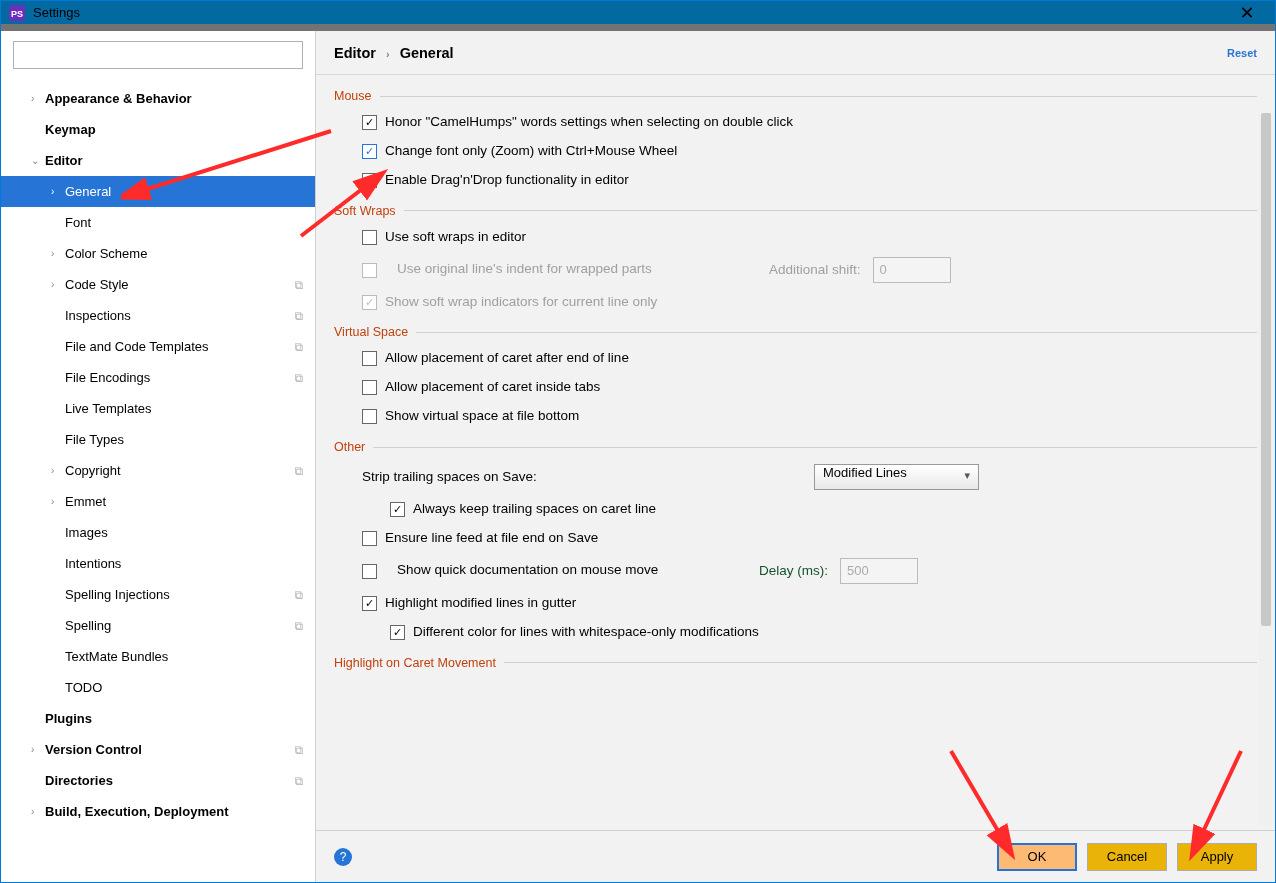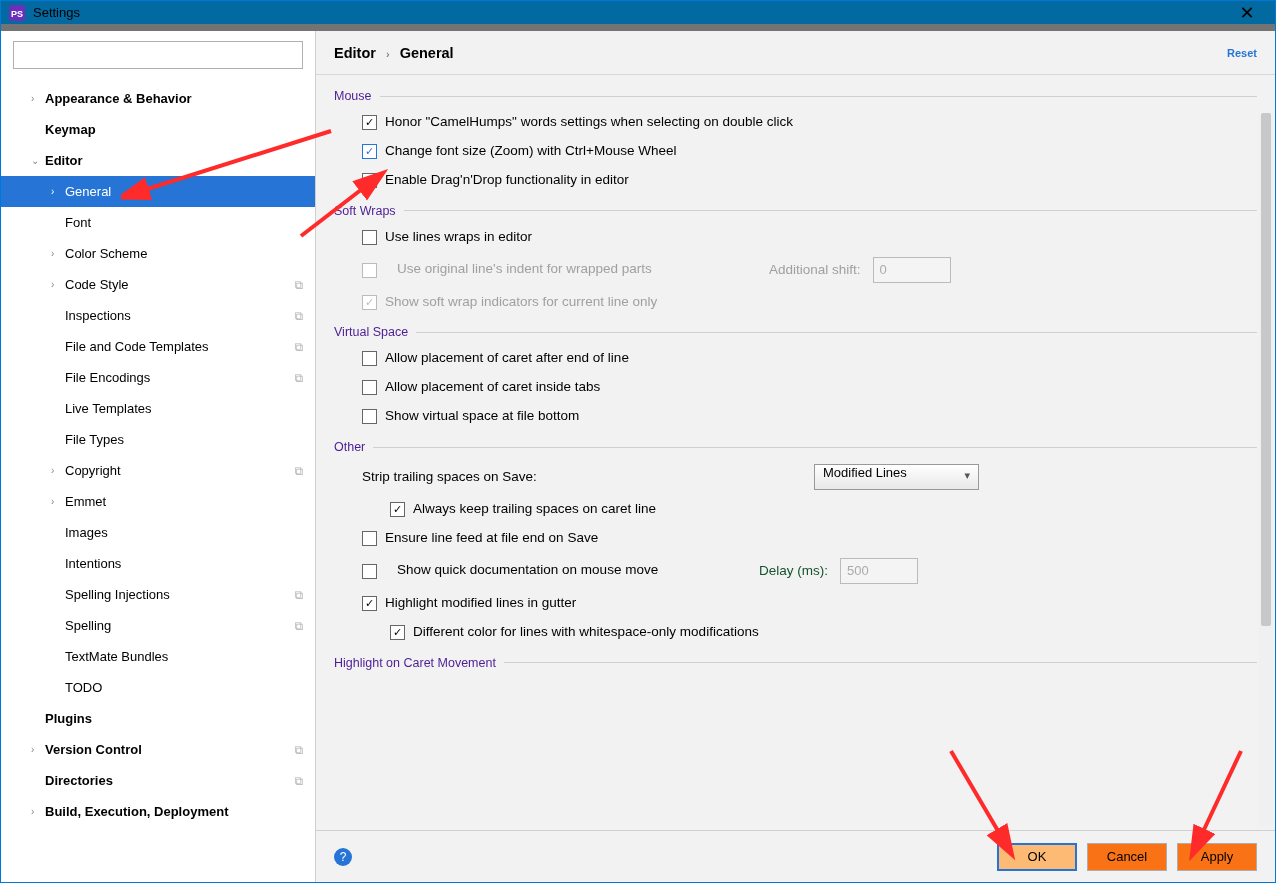--- a/index.html
+++ b/index.html
@@ -28,38 +28,38 @@
 .tree-item.d2 { padding-left: 50px; }
 .tree-item .badge { color: #b0b0b0; font-size: 12px; margin-right: 12px; }
 .tree-item.selected .badge { color: #dde; }
 .main { flex: 1; display: flex; flex-direction: column; background: #f2f2f2; position: relative; }
 .main-head { height: 44px; display: flex; align-items: center; padding: 0 18px; border-bottom: 1px solid #d8d8d8; }
 .crumb { font-size: 14.5px; font-weight: 600; }
 .crumb .sep { margin: 0 6px; color: #888; font-size: 11px; }
 .reset { margin-left: auto; color: #2675d6; font-size: 11px; font-weight: 600; cursor: pointer; padding-left: 48px; }
 .main-body { flex: 1; overflow-y: auto; padding: 0 18px 12px 18px; position: relative; }
 .section { margin-top: 14px; }
-.section-title { font-size: 12.5px; color: #4c1d95; display: flex; align-items: center; }
+.section-title { font-size: 12.5px; color: #c2410c; display: flex; align-items: center; }
 .section-title::after { content: ""; flex: 1; border-top: 1px solid #d0d0d0; margin-left: 8px; }
 .row { display: flex; align-items: flex-start; margin-top: 10px; padding-left: 28px; font-size: 13.5px; }
 .row.indent2 { padding-left: 56px; }
 .row .cb { width: 15px; height: 15px; border: 1px solid #666; margin-right: 8px; margin-top: 2px; flex-shrink: 0; display: inline-flex; align-items: center; justify-content: center; font-size: 11px; color: #000; background: #fff; }
 .row .cb.blue { border-color: #2675d6; color: #2675d6; }
 .row .cb.disabled { border-color: #bbb; color: #bbb; }
 .row.disabled { color: #a0a0a0; }
 .row .txt { line-height: 1.4; }
 .ctrl-select { border: 1px solid #999; background: linear-gradient(#fff,#e8e8e8); height: 26px; padding: 0 21px 0 8px; font-size: 13px; position: relative; width: 165px; }
 .ctrl-select::after { content: "▾"; position: absolute; right: 8px; top: 4px; font-size: 11px; color: #555; }
 .small-input { width: 78px; height: 26px; border: 1px solid #bbb; padding: 0 6px; background: #fff; color: #888; font-size: 13px; }
 .small-input.dis { background: #f4f4f4; color: #aaa; }
 .row-inline { display: flex; align-items: center; gap: 12px; }
 .footer { height: 52px; border-top: 1px solid #d0d0d0; background: #f2f2f2; display: flex; align-items: center; padding: 0 18px; }
 .footer .help { width: 18px; height: 18px; border-radius: 50%; background: #2675d6; color: #fff; font-size: 12px; text-align: center; line-height: 18px; }
 .footer .btns { margin-left: auto; display: flex; gap: 10px; }
-.btn { min-width: 80px; height: 28px; border: 1px solid #adadad; background: #f97316; font-size: 13px; cursor: pointer; }
+.btn { min-width: 80px; height: 28px; border: 1px solid #adadad; background: #eab308; font-size: 13px; cursor: pointer; }
 .btn.primary { border: 2px solid #2675d6; background: #fdba74; }
 .arrow { position: absolute; pointer-events: none; }
 .vscroll { position: absolute; right: 2px; top: 38px; width: 14px; bottom: 4px; background: #f0f0f0; }
 .vscroll .thumb { position: absolute; left: 2px; right: 2px; top: 0; height: 72%; background: #c8c8c8; border-radius: 2px; }
 </style>
 </head>
 <body>
 
 <div class="window">
 
@@ -221,33 +221,33 @@
       <div class="main-body">
 
         <div class="section">
           <div class="section-title">Mouse</div>
           <div class="row">
             <span class="cb">✓</span>
             <span class="txt" style="max-width:420px;">Honor "CamelHumps" words settings when selecting on double click</span>
           </div>
           <div class="row">
             <span class="cb blue">✓</span>
-            <span class="txt">Change font size (Zoom) with Ctrl+Mouse Wheel</span>
+            <span class="txt">Change font only (Zoom) with Ctrl+Mouse Wheel</span>
           </div>
           <div class="row">
             <span class="cb">✓</span>
             <span class="txt">Enable Drag'n'Drop functionality in editor</span>
           </div>
         </div>
 
         <div class="section">
           <div class="section-title">Soft Wraps</div>
           <div class="row">
             <span class="cb"></span>
-            <span class="txt">Use lines wraps in editor</span>
+            <span class="txt">Use soft wraps in editor</span>
           </div>
           <div class="row disabled row-inline">
             <span class="cb disabled"></span>
             <span class="txt" style="flex:0 0 360px;">Use original line's indent for wrapped parts</span>
             <span>Additional shift:</span>
             <input class="small-input dis" disabled="" value="0" style="">
           </div>
           <div class="row disabled">
             <span class="cb disabled">✓</span>
             <span class="txt">Show soft wrap indicators for current line only</span>

